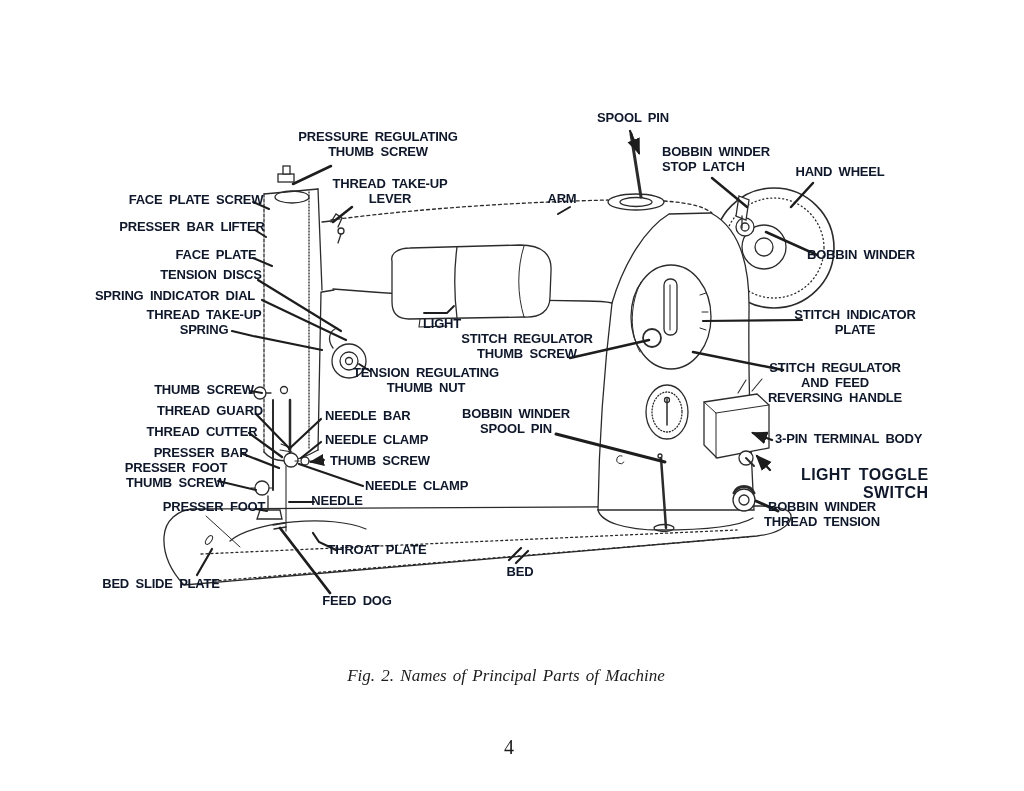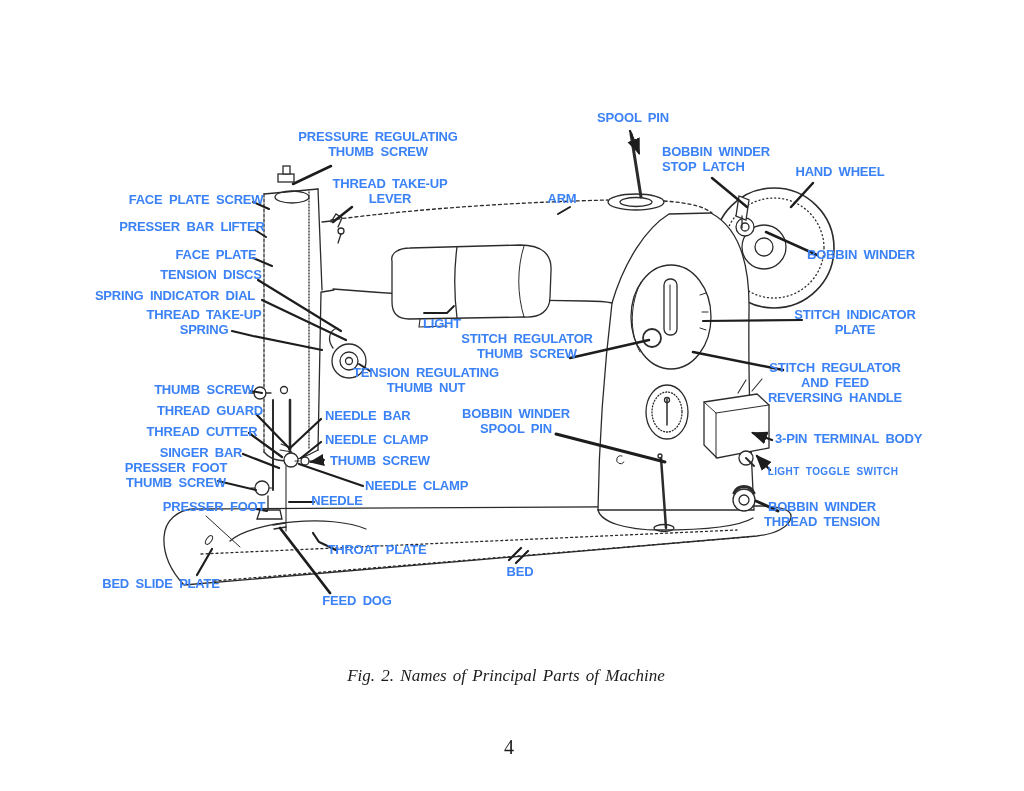--- a/index.html
+++ b/index.html
@@ -1,23 +1,23 @@
 <!DOCTYPE html>
 <html><head>
 <meta charset="utf-8">
 <style>
   html,body{margin:0;padding:0;background:#ffffff;}
   #page{position:relative;width:1024px;height:791px;background:#ffffff;overflow:hidden;
         font-family:"Liberation Sans",sans-serif;}
   #art{position:absolute;left:0;top:0;}
-  .lbl{position:absolute;font:700 13px/1.15 "Liberation Sans",sans-serif;color:#3b82f6;
+  .lbl{position:absolute;font:700 13px/1.15 "Liberation Sans",sans-serif;color:#0f172a;
        white-space:pre-line;text-align:center;transform:translateX(-50%);
        word-spacing:3px;letter-spacing:-0.2px;}
   .lbl.left{transform:none;text-align:left;}
-  .lbl.big{font-size:10px;letter-spacing:0.4px;text-align:right;}
+  .lbl.big{font-size:16px;letter-spacing:0.4px;text-align:right;}
   .brand{position:absolute;left:551px;top:251px;font:400 23px "Liberation Sans",sans-serif;
          color:#6e6e6e;letter-spacing:8px;}
   .caption{position:absolute;left:506px;top:633px;transform:translateX(-50%);
            font:italic 400 17px/1.2 "Liberation Serif",serif;color:#1c1c1c;white-space:nowrap;
            word-spacing:2px;margin-top:33px;}
   .pageno{position:absolute;left:509px;top:736px;transform:translateX(-50%);
           font:400 20px "Liberation Serif",serif;color:#1c1c1c;}
 </style>
 </head>
 <body>
@@ -194,21 +194,21 @@
     <div class="lbl" style="left:527px;top:332px">STITCH REGULATOR
 THUMB SCREW</div>
     <div class="lbl" style="left:426px;top:366px">TENSION REGULATING
 THUMB NUT</div>
     <div class="lbl" style="left:835px;top:361px">STITCH REGULATOR
 AND FEED
 REVERSING HANDLE</div>
     <div class="lbl" style="left:204px;top:383px">THUMB SCREW</div>
     <div class="lbl" style="left:210px;top:404px">THREAD GUARD</div>
     <div class="lbl" style="left:202px;top:425px">THREAD CUTTER</div>
-    <div class="lbl" style="left:201px;top:446px">SINGER BAR</div>
+    <div class="lbl" style="left:201px;top:446px">PRESSER BAR</div>
     <div class="lbl" style="left:176px;top:461px">PRESSER FOOT
 THUMB SCREW</div>
     <div class="lbl" style="left:214px;top:500px">PRESSER FOOT</div>
     <div class="lbl left" style="left:325px;top:409px">NEEDLE BAR</div>
     <div class="lbl left" style="left:325px;top:433px">NEEDLE CLAMP</div>
     <div class="lbl left" style="left:330px;top:454px">THUMB SCREW</div>
     <div class="lbl left" style="left:365px;top:479px">NEEDLE CLAMP</div>
     <div class="lbl" style="left:337px;top:494px">NEEDLE</div>
     <div class="lbl" style="left:516px;top:407px">BOBBIN WINDER
 SPOOL PIN</div>

